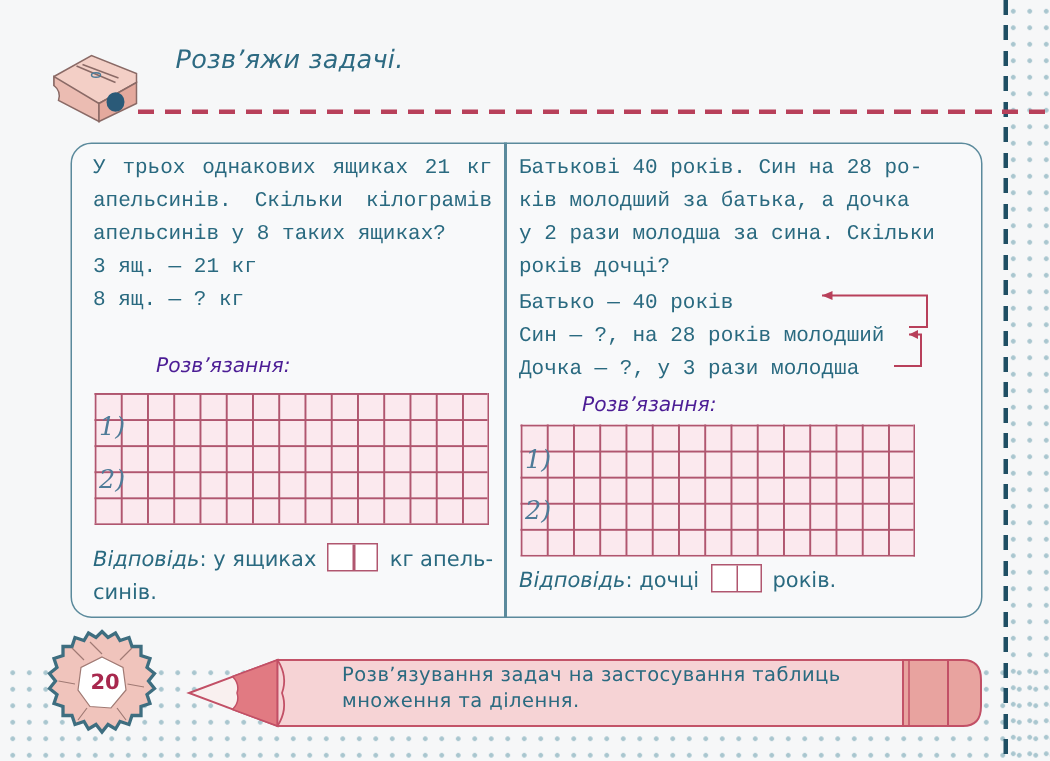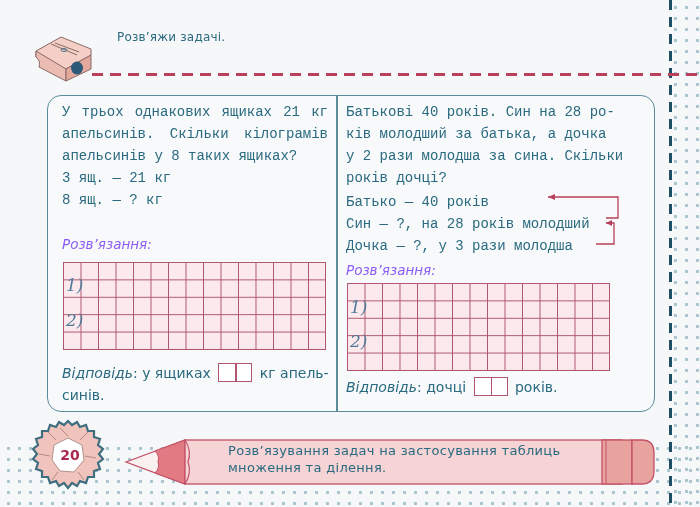--- a/index.html
+++ b/index.html
@@ -26,37 +26,37 @@
       position: absolute; left: 669px; top: 0; width: 3px; height: 507px;
       background: repeating-linear-gradient(to bottom, #1f4f64 0 10px, transparent 10px 17px);
     }
     .hdash {
       position: absolute; left: 92px; top: 73px; width: 608px; height: 3px;
       background: repeating-linear-gradient(to right, #b8405a 0 11px, transparent 11px 18px);
     }
     .sharpener { position: absolute; left: 33px; top: 33px; width: 62px; height: 50px; }
     .heading {
       position: absolute; left: 117px; top: 30px;
-      font-size: 12px; color: #2d6a82; letter-spacing: 0.2px;
+      font-size: 17px; color: #2d6a82; letter-spacing: 0.2px; font-style: italic;
     }
     .card {
       position: absolute; left: 47px; top: 95px; width: 608px; height: 317px;
       border: 1.5px solid #5b8a9c; border-radius: 14px; background: #f8f9fa;
     }
     .divider {
       position: absolute; left: 336px; top: 95px; width: 1.5px; height: 317px;
       background: #5b8a9c;
     }
     .task { position: absolute; font-size: 14px; line-height: 22px; color: #2a6a80; font-family: Liberation Mono, monospace; }
     .task p { margin: 0; }
     .task1 { left: 62px; top: 101px; width: 266px; }
     .task2 { left: 346px; top: 101px; width: 285px; }
     .justify { text-align: justify; text-align-last: left; }
     .data-line { margin-top: 6px; }
-    .sol-label { font-style: italic; font-size: 13.5px; color: #8b5cf6; position: absolute; }
+    .sol-label { font-style: italic; font-size: 13.5px; color: #4c1d95; position: absolute; margin-left: 42px; }
     .grid {
       position: absolute;
       background-color: #fbe9ee;
       background-image:
         linear-gradient(to right, #b0566f 1px, transparent 1px),
         linear-gradient(to bottom, #b0566f 1px, transparent 1px);
       background-size: 17.5px 17.4px;
       border-right: 1px solid #b0566f;
       border-bottom: 1px solid #b0566f;
     }

